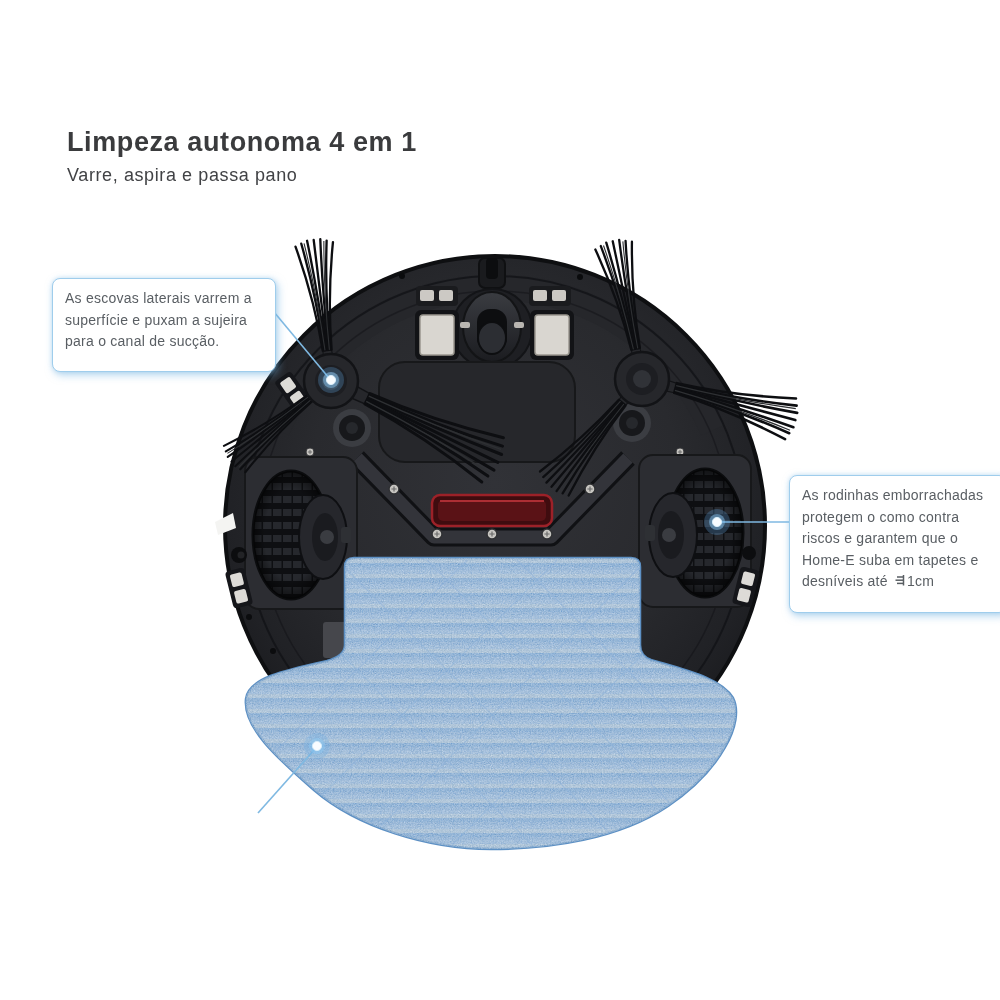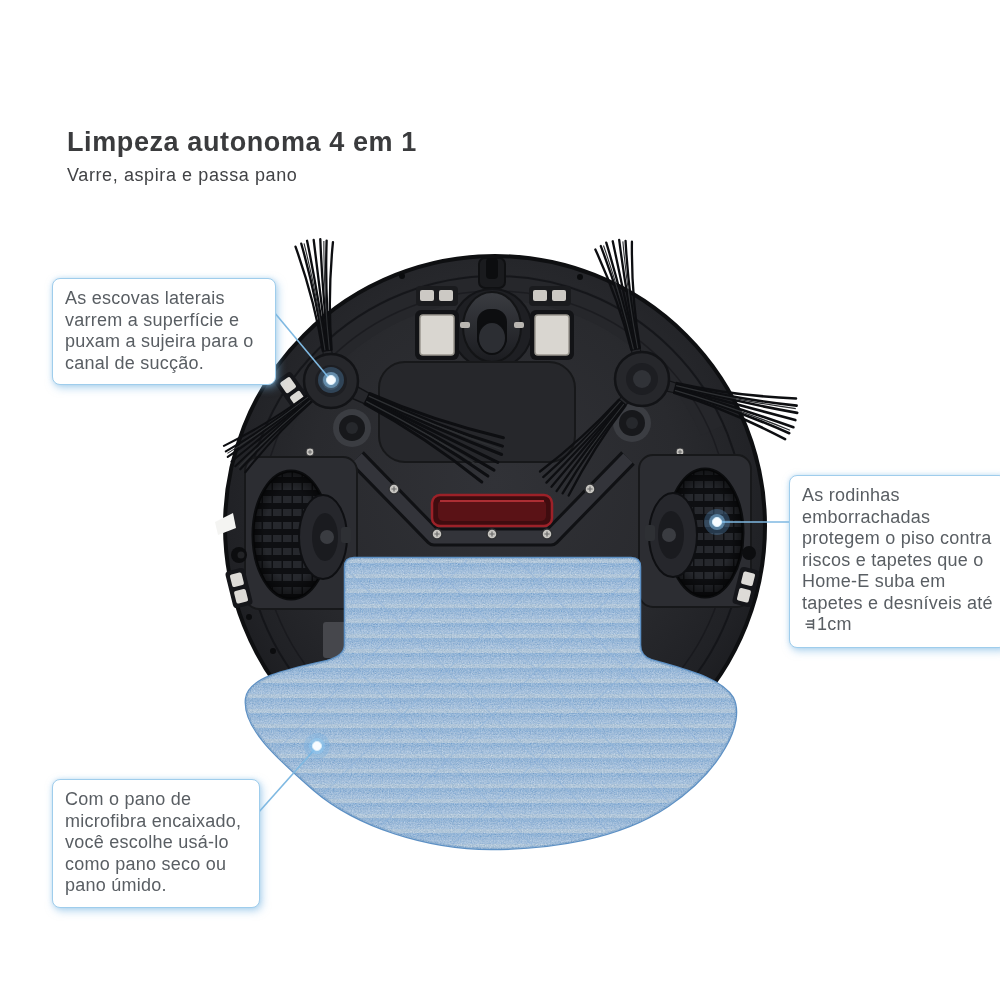--- a/index.html
+++ b/index.html
@@ -3,21 +3,21 @@
 <meta charset="utf-8">
 <style>
   html,body{margin:0;padding:0;background:#fff;}
   .stage{position:relative;width:1000px;height:1000px;background:#fff;overflow:hidden;
          font-family:"Liberation Sans",sans-serif;margin-left:27px;}
   .stage svg.art{position:absolute;left:0;top:0;}
   .title{position:absolute;left:40px;top:126px;color:#3a3b3d;letter-spacing:.6px;}
   .title .t1{font-size:27px;font-weight:700;line-height:33px;}
   .title .t2{font-size:18px;font-weight:400;line-height:33px;color:#414245;}
   .callout{position:absolute;background:#fff;border:1.5px solid #9fcdec;border-radius:8px;
-           padding:9px 12px 10px 12px;font-size:18px;line-height:21.5px;color:#595e63;
+           padding:9px 12px 18px 12px;font-size:14px;line-height:21.5px;color:#595e63;
            letter-spacing:.25px;
            box-shadow:2px 3px 9px rgba(120,180,225,.55),0 0 4px rgba(150,200,235,.4);}
   .callout.brushes{left:25px;top:278px;width:198px;}
   .callout.wheels{left:762px;top:475px;width:192px;}
   .callout.mop{left:25px;top:779px;width:182px;}
   .hicon{display:inline-block;vertical-align:-1px;margin:0 2px 0 1px;}
 </style>
 </head>
 <body>
 
@@ -251,27 +251,24 @@
   <div class="title">
     <div class="t1">Limpeza autonoma 4 em 1</div>
     <div class="t2">Varre, aspira e passa pano</div>
   </div>
 
   <div class="callout brushes">
     <span>As escovas laterais varrem a superfície e puxam a sujeira para o canal de sucção.</span>
   </div>
 
   <div class="callout wheels">
-    <span>As rodinhas emborrachadas protegem o piso contra riscos e tapetes que o Home-E suba em tapetes e desníveis até </span><span class="hicon"><svg width="12" height="14" viewBox="0 0 12 14">
+    <span>As rodinhas emborrachadas protegem o como contra riscos e garantem que o Home-E suba em tapetes e desníveis até </span><span class="hicon"><svg width="12" height="14" viewBox="0 0 12 14">
           <g stroke="#595e63" stroke-width="1.5" fill="none">
             <path d="M10.5,2 V12.5"></path>
             <path d="M4,4 H10.5"></path>
             <path d="M2.5,7.2 H10.5"></path>
             <path d="M4,10.4 H10.5"></path>
           </g>
         </svg></span><span>1cm</span>
   </div>
 
-  <div class="callout mop">
-    <span>Com o pano de microfibra encaixado, você escolhe usá-lo como pano seco ou pano úmido.</span>
-  </div>
 
 </div>
 
 </body></html>

